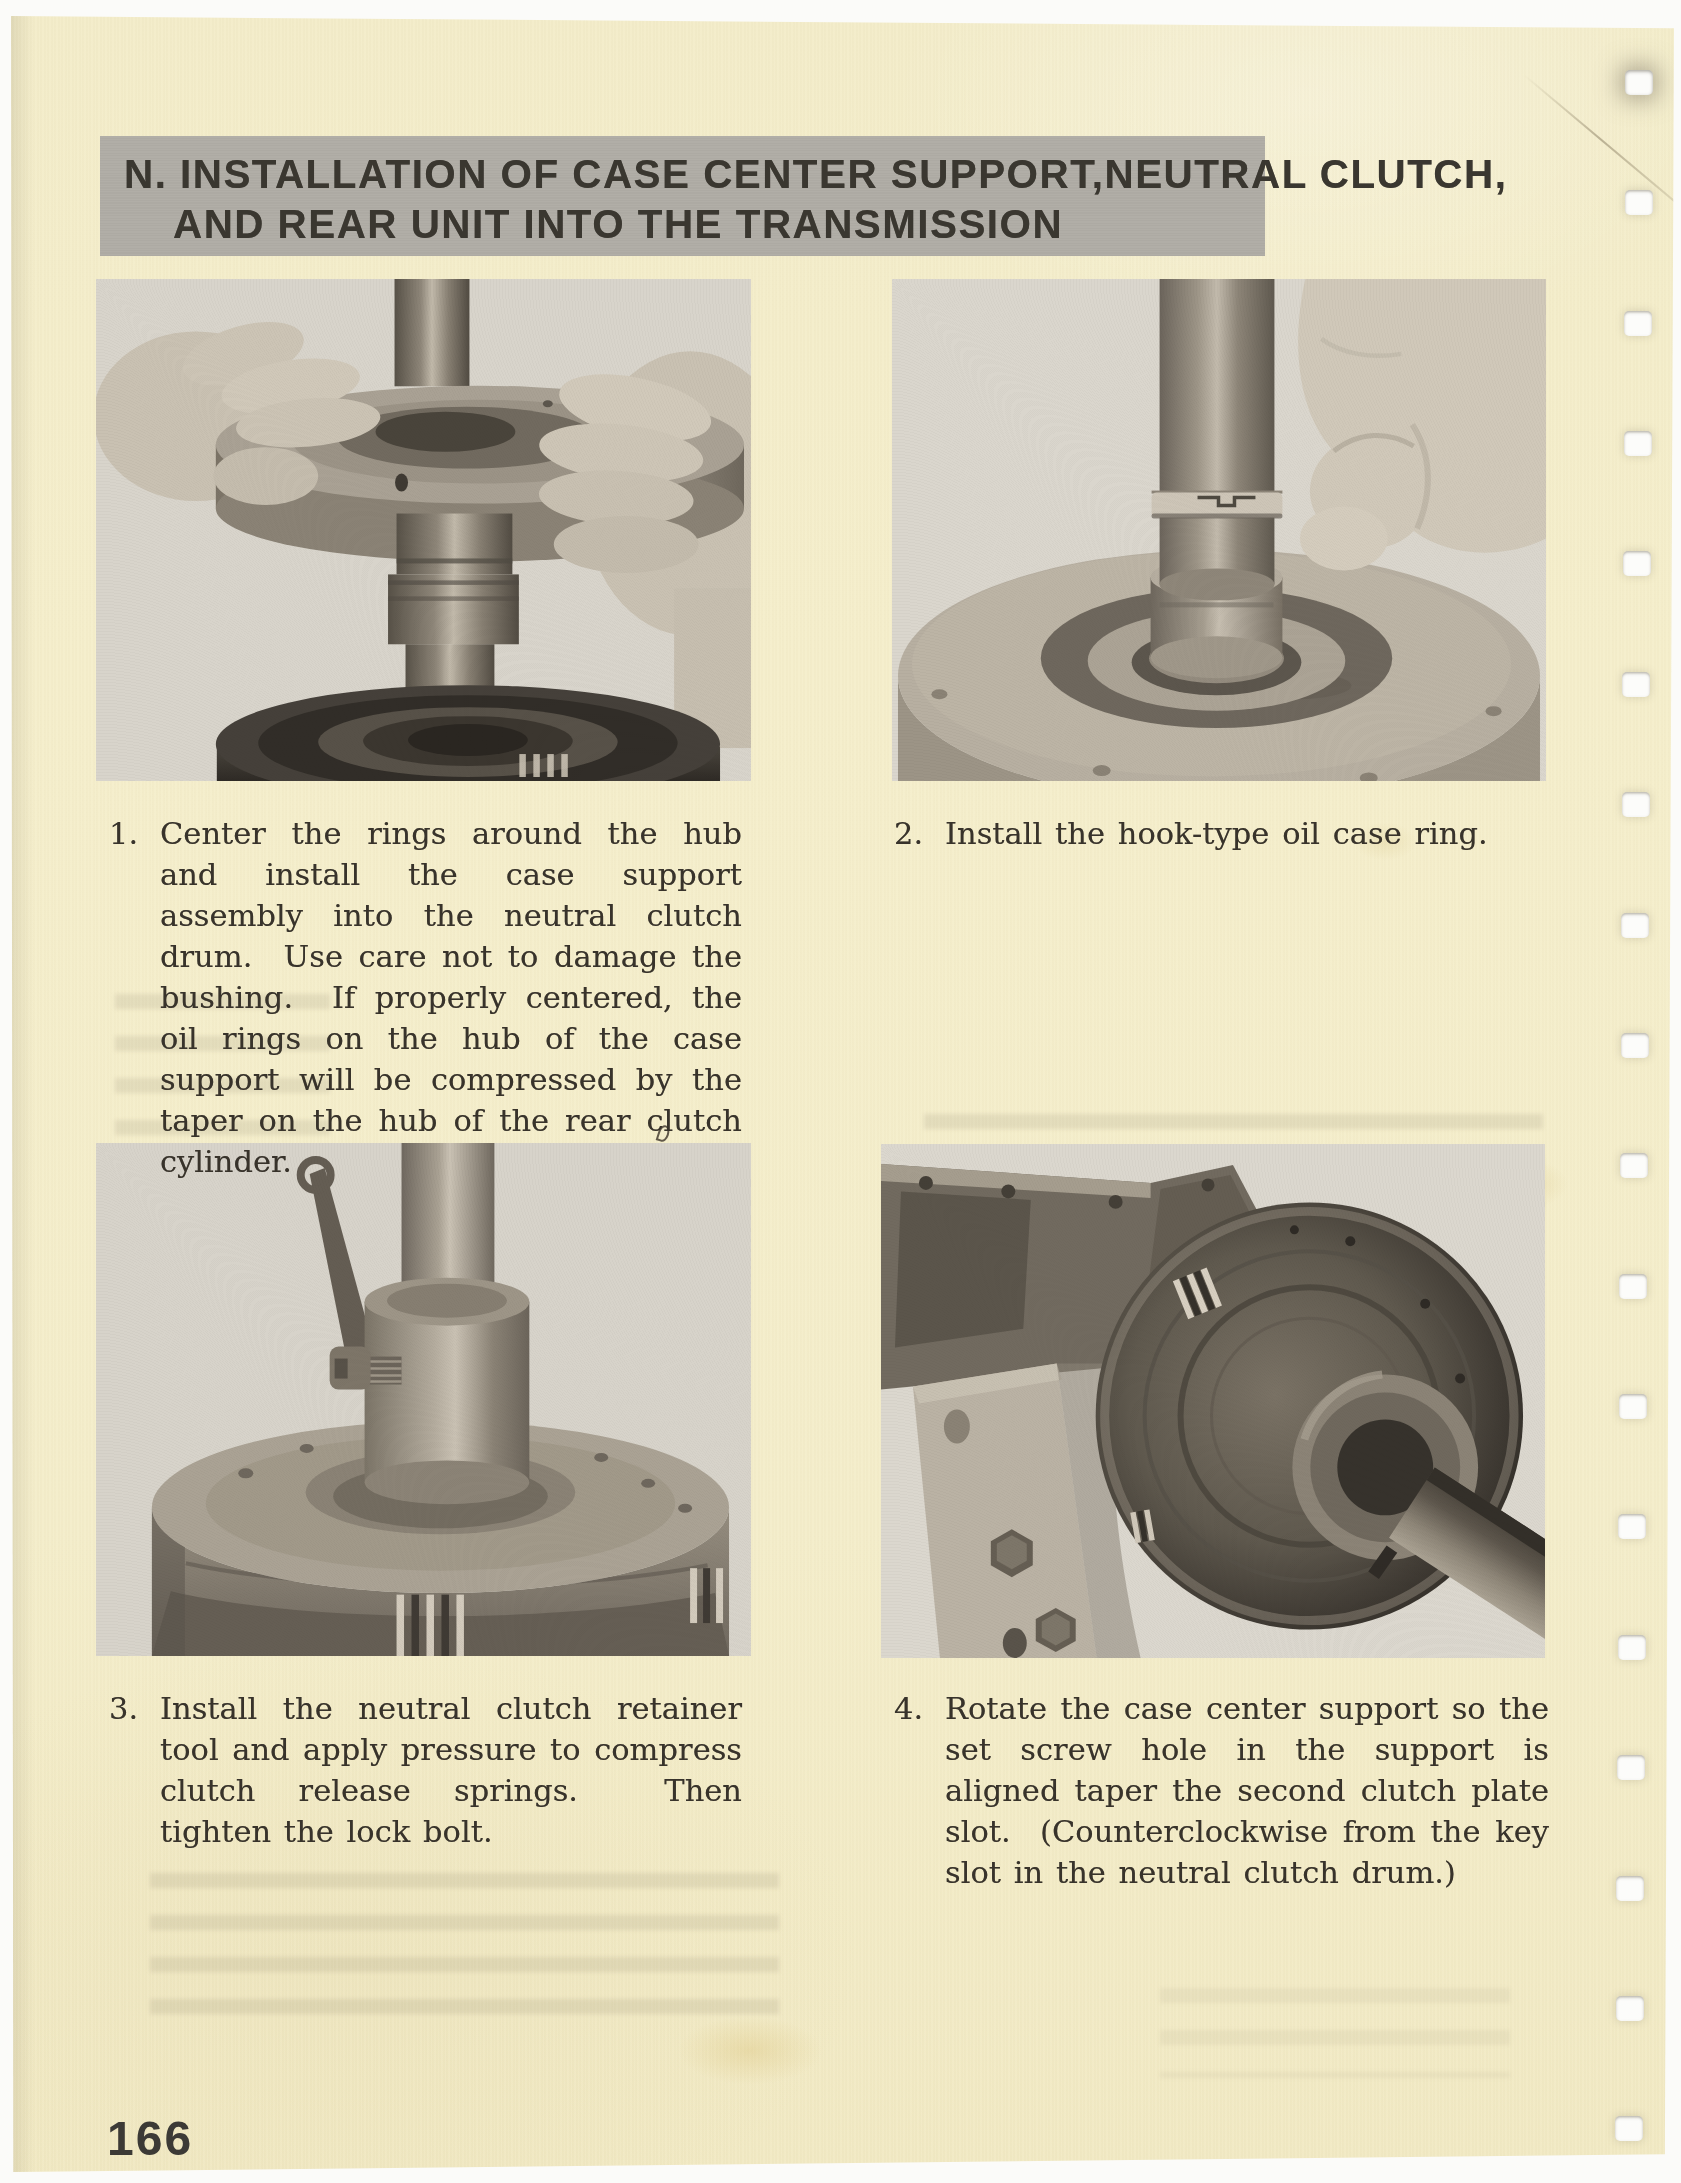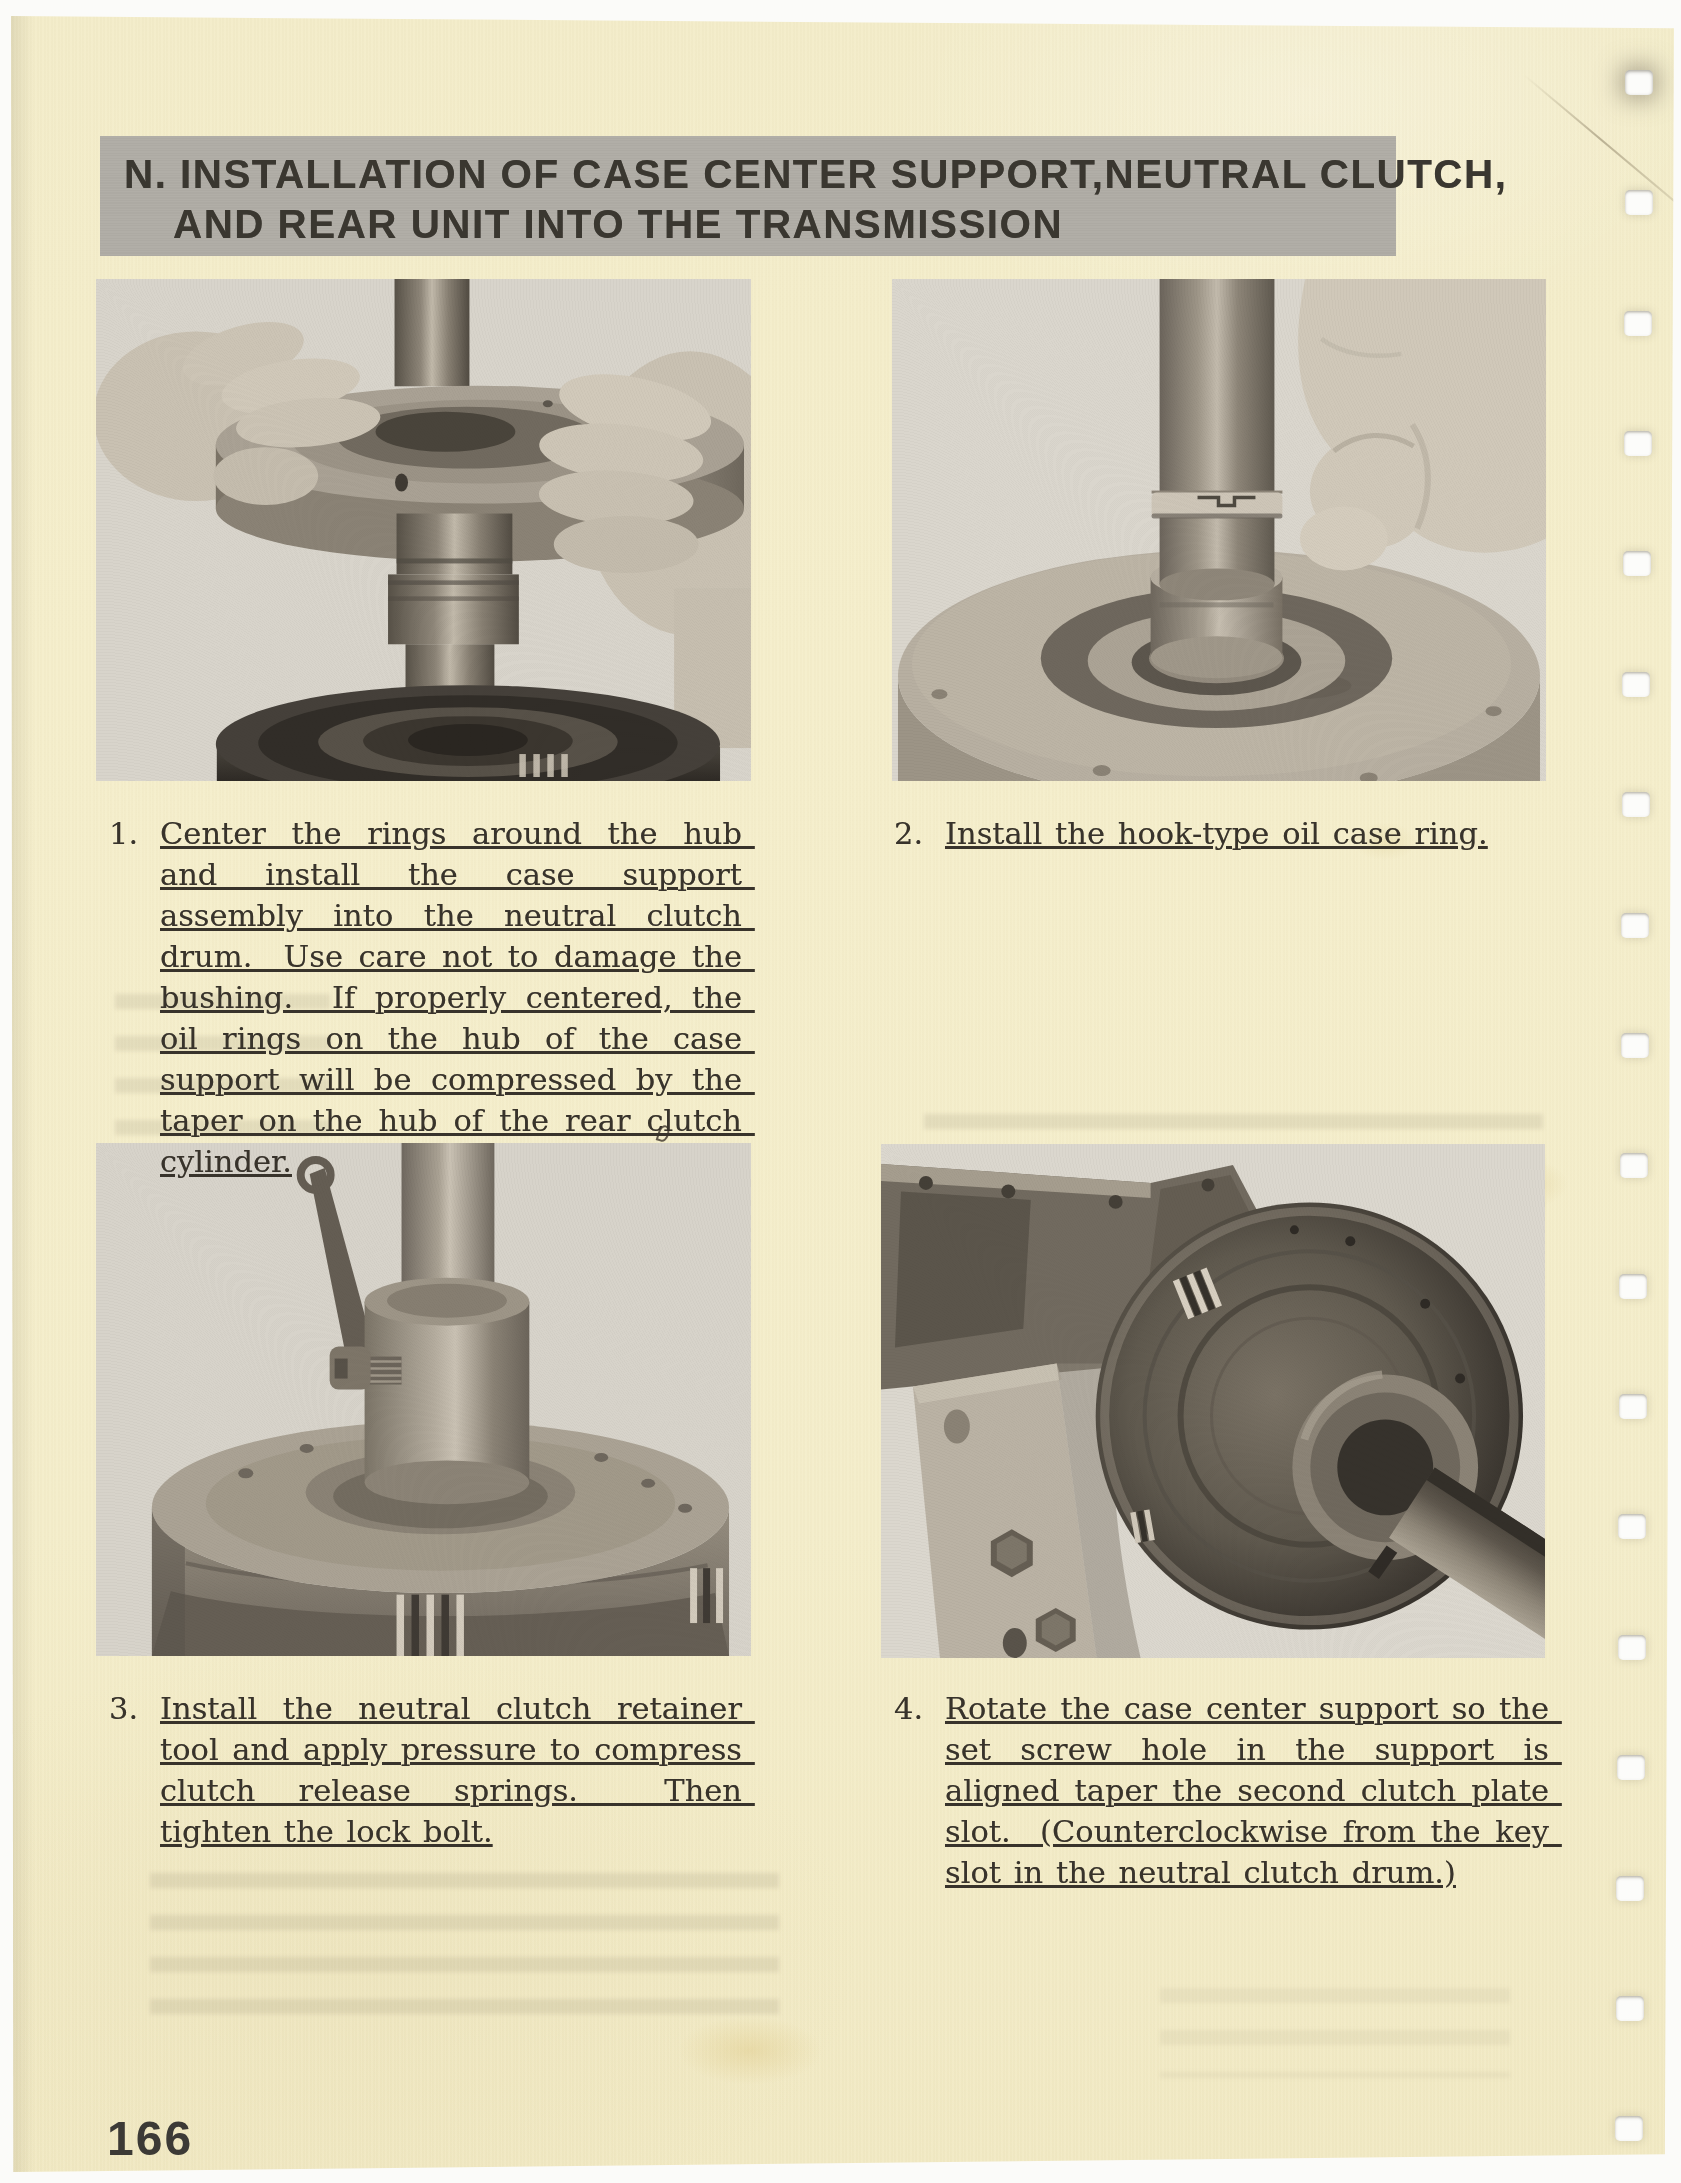--- a/index.html
+++ b/index.html
@@ -18,41 +18,41 @@
     background:repeating-linear-gradient(90deg, rgba(255,255,255,.045) 0 1.5px, rgba(60,55,40,.012) 1.5px 3.5px);
   }
   .edge-shade{position:absolute;left:0;top:0;width:23px;height:100%;
     background:linear-gradient(90deg, rgba(90,80,55,.12), transparent);pointer-events:none;}
   .crease{position:absolute;left:1513px;top:59px;width:200px;height:2px;
     background:linear-gradient(90deg, transparent, rgba(140,128,100,.55), rgba(140,128,100,.2));
     transform:rotate(40deg);transform-origin:left center;pointer-events:none;}
   .hole{position:absolute;width:28px;height:25px;border-radius:5px;background:#fcfcfa;
     box-shadow:inset 0 1.5px 2.5px rgba(120,113,96,.5), 0 0 8px rgba(130,122,100,.28);}
   .header-bar{
-    position:absolute;left:89px;top:121px;width:1296px;height:120px;
+    position:absolute;left:89px;top:121px;width:1165px;height:120px;
     background:
       repeating-linear-gradient(0deg, rgba(0,0,0,.025) 0 1px, transparent 1px 2.5px),
       #b1aea7;
     padding:13px 0 0 24px;
   }
   .header-line{
     font-family:"Liberation Sans",sans-serif;font-weight:700;font-size:41px;line-height:50px;
     letter-spacing:1.5px;color:#3a3730;transform:scaleX(.985);transform-origin:left;
     white-space:nowrap;text-shadow:0 0 0.5px rgba(58,55,48,.6);
   }
   .header-line.indent{margin-left:49px;}
   .photo{position:absolute;overflow:hidden;background:#d8d4cb;}
   .photo svg{display:block;width:100%;height:100%;}
   .photo::after{content:"";position:absolute;inset:0;pointer-events:none;
     background:repeating-radial-gradient(circle at 0 0, rgba(40,35,28,.028) 0 0.5px, transparent 0.5px 1.5px);}
   .caption{position:absolute;display:flex;color:#38332b;
     font-family:"DejaVu Serif","Liberation Serif",serif;font-size:30.5px;line-height:41px;
     text-shadow:0 0 0.5px rgba(56,51,43,.45);}
   .cap-num{flex:none;width:51px;}
-  .cap-text{flex:1;text-align:justify;white-space:pre-wrap;word-spacing:.1em;text-decoration:underline;}
+  .cap-text{flex:1;text-align:justify;white-space:pre-wrap;word-spacing:.1em;}
   .page-number{position:absolute;left:96px;top:2096px;
     font-family:"Liberation Sans",sans-serif;font-weight:700;font-size:48px;color:#3c3a36;
     letter-spacing:2px;}
   .smudge{position:absolute;pointer-events:none;filter:blur(2px);
     background:repeating-linear-gradient(180deg, rgba(118,108,88,.13) 0 15px, transparent 15px 42px);}
   .stain{position:absolute;border-radius:50%;pointer-events:none;}
   .ink-mark{position:absolute;left:647px;top:1110px;width:11px;height:17px;
     border:2.5px solid rgba(70,62,50,.85);border-radius:50% 50% 50% 0;transform:rotate(18deg);}
 </style>
 </head>

